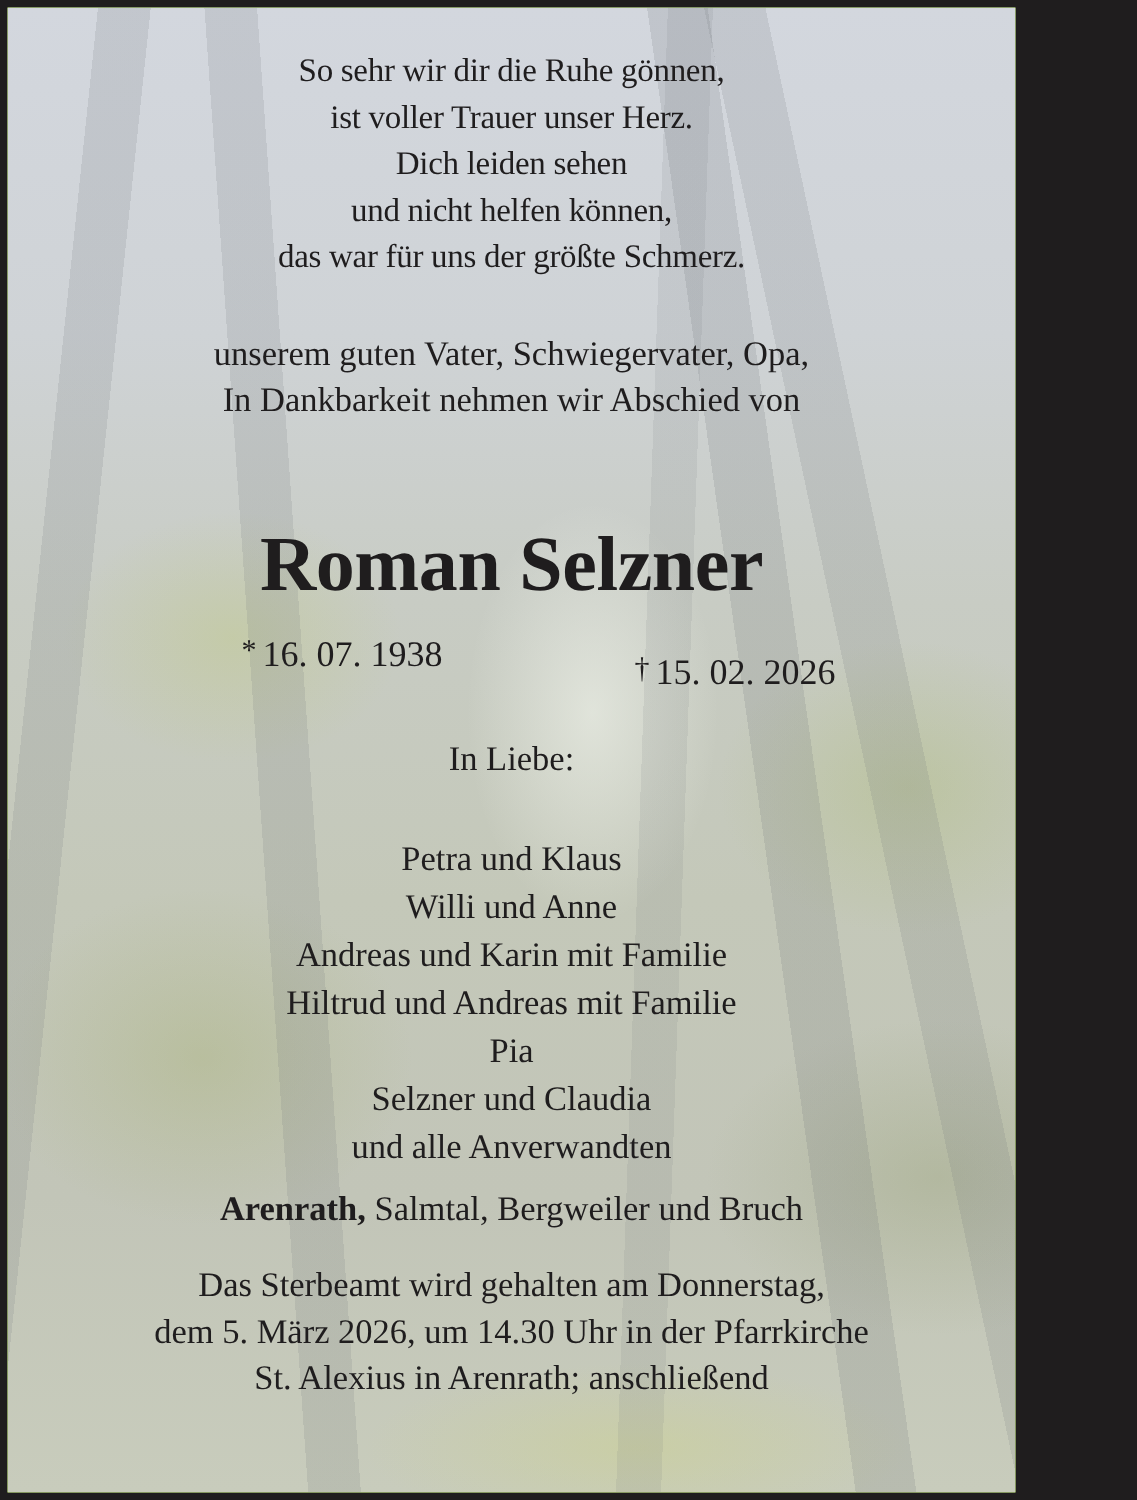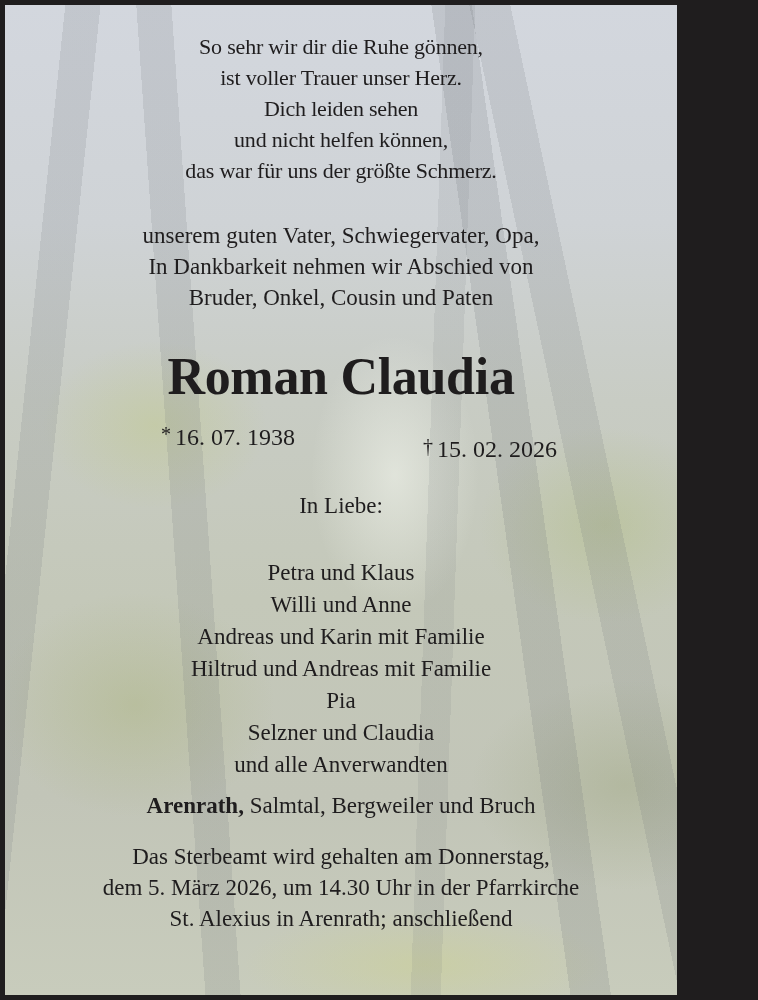--- a/index.html
+++ b/index.html
@@ -154,24 +154,23 @@
       <span class="line">So sehr wir dir die Ruhe gönnen,</span>
       <span class="line">ist voller Trauer unser Herz.</span>
       <span class="line">Dich leiden sehen</span>
       <span class="line">und nicht helfen können,</span>
       <span class="line">das war für uns der größte Schmerz.</span>
     </div>
 
     <div class="intro">
       <span class="line">unserem guten Vater, Schwiegervater, Opa,</span>
       <span class="line">In Dankbarkeit nehmen wir Abschied von</span>
-      <span class="line">Bruder, Onkel, Cousin und Paten</span>
-    </div>
-
-    <div class="name">Roman Claudia</div>
+    </div>
+
+    <div class="name">Roman Selzner</div>
 
     <div class="dates">
       <span class="date-birth">
         <span class="sym">*</span><span>16. 07. 1938</span>
       </span>
       <span class="date-death">
         <span class="sym">†</span><span>15. 02. 2026</span>
       </span>
     </div>
 

